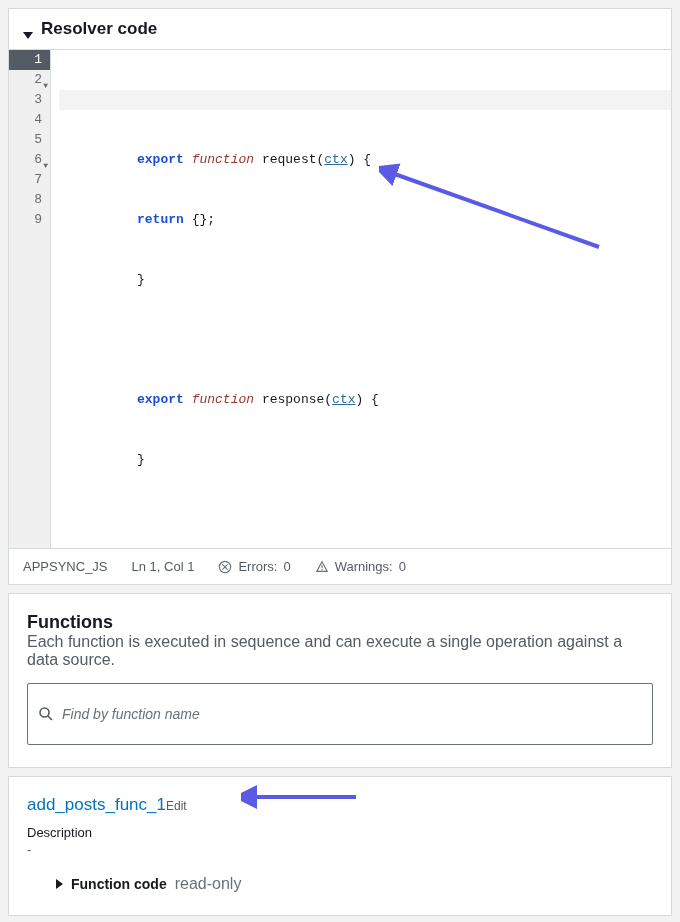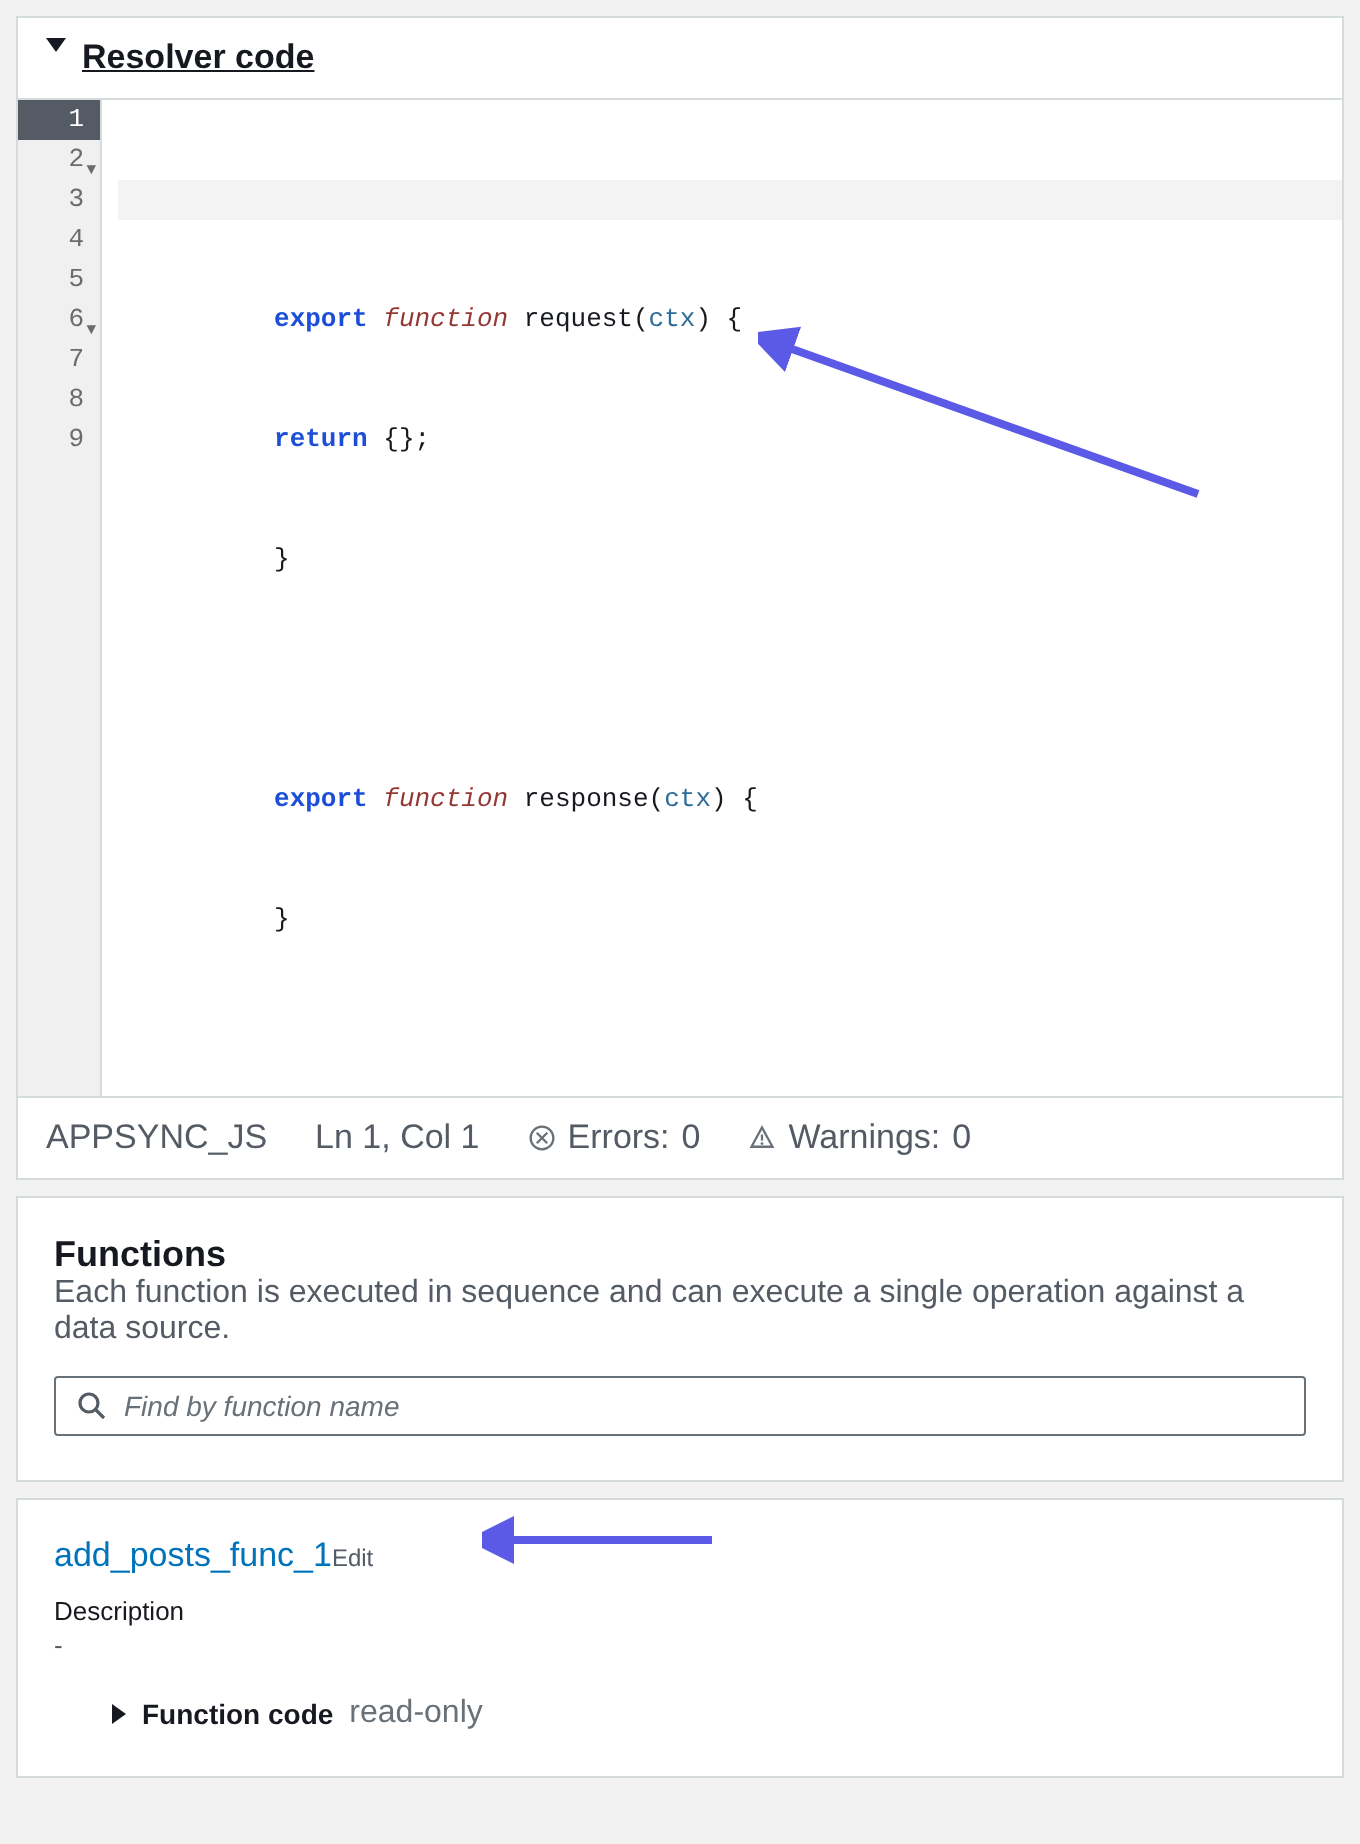--- a/index.html
+++ b/index.html
@@ -10,24 +10,23 @@
     color: #16191f;
     font-size: 14px;
   }
   .panel {
     background: #fff;
     border: 1px solid #d5dbdb;
     margin: 8px;
   }
   .panel-header {
     display: flex;
-    align-items: flex-start;
+    align-items: flex-end;
     padding: 10px 14px;
     cursor: pointer;
-    text-decoration: underline;
   }
   .panel-header .title {
     font-size: 17px;
     font-weight: 700;
     margin-left: 8px;
     color: #16191f;
   }
   .triangle-down {
     width: 0; height: 0;
     border-left: 5px solid transparent;
@@ -81,31 +80,31 @@
     flex: 1;
     padding-left: 8px;
     white-space: pre;
     overflow: hidden;
   }
   .code-line { height: 20px; }
   .active-line-bg { background: #f3f3f3; }
   .kw1 { color: #1d4ed8; font-weight: bold; } 
   .kw2 { color: #953734; font-style: italic; } 
   .fn  { color: #16191f; }
-  .param { color: #2e6c99; }
+  .param { color: #2e6c99; text-decoration: underline; }
   .punct { color: #16191f; }
 
   
   .status-bar {
     display: flex;
     align-items: center;
     padding: 10px 14px;
     gap: 24px;
     color: #545b64;
-    font-size: 17px;
+    font-size: 13px;
   }
   .status-item { display: inline-flex; align-items: center; gap: 6px; }
 
   
   .func-panel {
     padding: 18px 18px 22px 18px;
   }
   .func-title {
     font-size: 18px;
     font-weight: 700;
@@ -113,21 +112,21 @@
   }
   .func-desc {
     font-size: 16px;
     color: #545b64;
     margin-bottom: 14px;
   }
   .search-box {
     display: flex;
     align-items: flex-start;
     border: 1px solid #687078;
-    padding: 6px 10px;
+    padding: 22px 10px;
     border-radius: 2px;
   }
   .search-box input {
     border: none;
     outline: none;
     flex: 1;
     font-size: 14px;
     font-style: italic;
     color: #545b64;
     margin-left: 8px;

